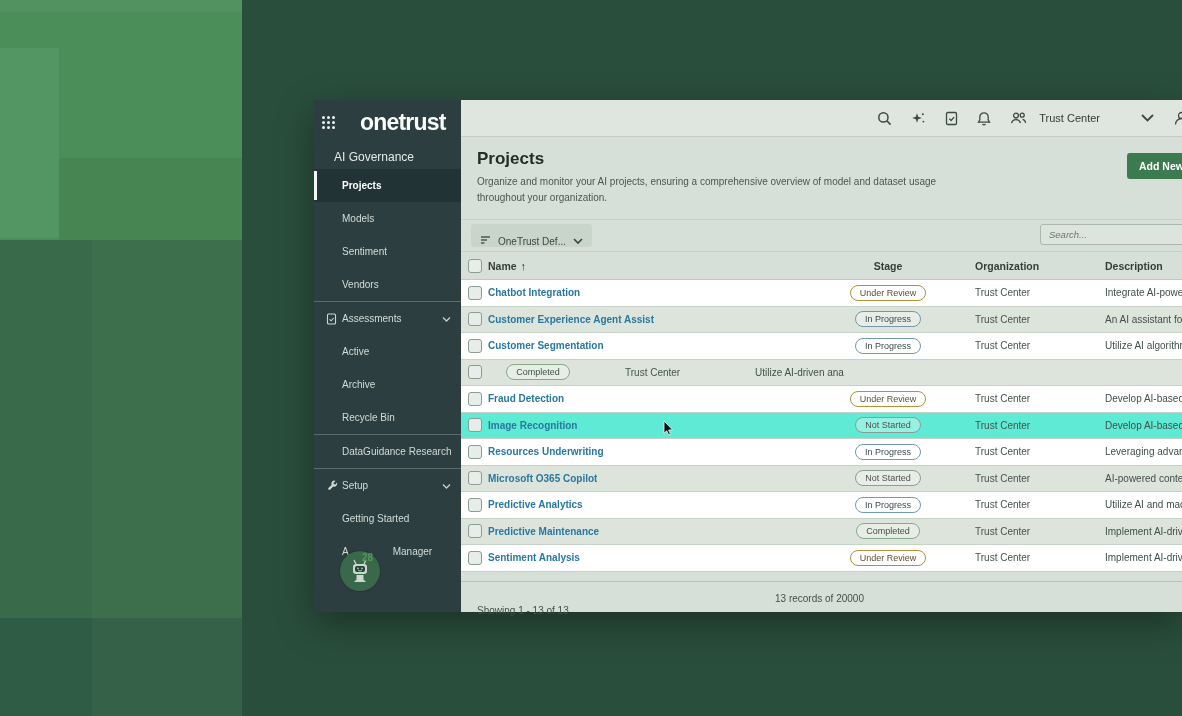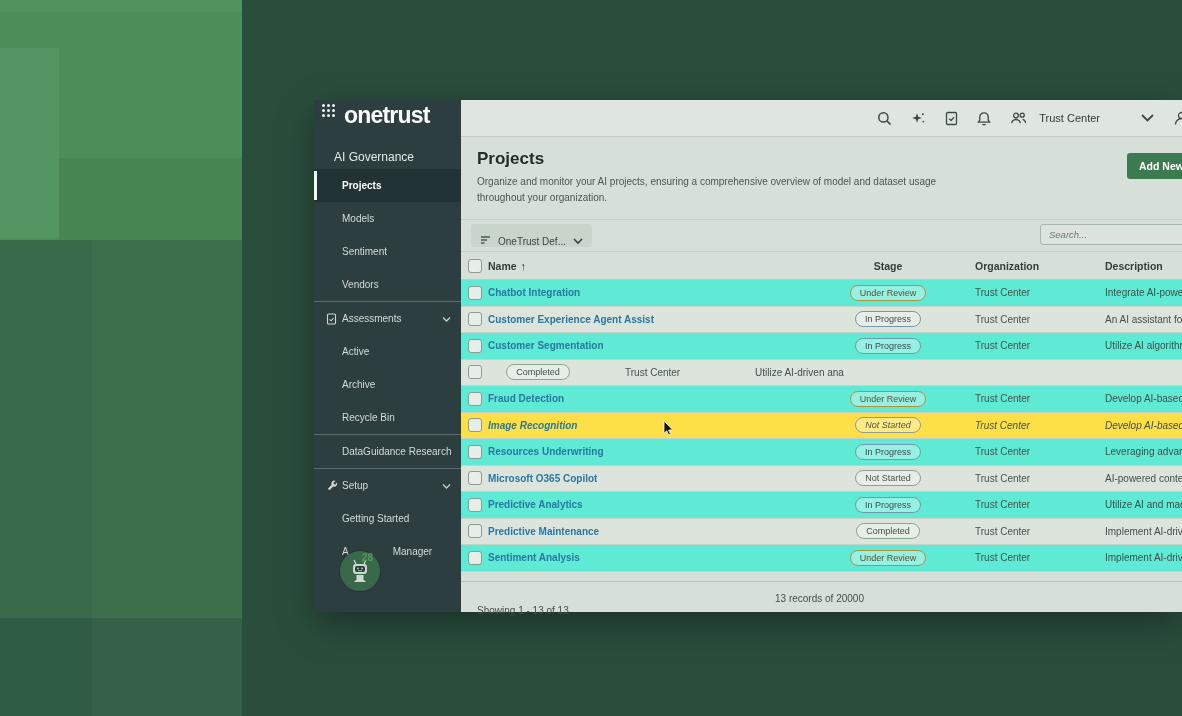--- a/index.html
+++ b/index.html
@@ -18,21 +18,21 @@
   #bgr6{left:0;top:618px;width:92px;height:98px;background:#2f5c44;}
   #bgr7{left:92px;top:618px;width:150px;height:98px;background:#346147;}
 
   .window{
     position:absolute;left:314px;top:100px;width:868px;height:512px;
     display:flex;box-shadow:0 12px 34px rgba(0,0,0,.35);
   }
 
   
   .sidebar{width:147px;flex:0 0 147px;background:#2d3e40;color:#d7dfdb;position:relative;overflow:hidden;}
-  .side-logo{display:flex;align-items:flex-start;gap:9px;height:36px;padding:4px 0 0 8px;}
+  .side-logo{display:flex;align-items:center;gap:25px;height:36px;padding:4px 0 0 8px;}
   .grid-icon{display:grid;grid-template-columns:repeat(3,3px);grid-template-rows:repeat(3,3px);gap:2px;}
   .grid-icon i{width:3px;height:3px;background:#eef3ef;border-radius:50%;}
   .logo-word{font-size:23px;font-weight:600;color:#fafcfa;letter-spacing:-0.8px;line-height:1;}
   .side-label{font-size:12px;font-weight:400;color:#e3eae6;padding:10px 0 0 20px;height:19px;}
   .side-item{height:33px;display:flex;align-items:center;font-size:10px;color:#d3dcd7;position:relative;}
   .side-item .lbl{padding-left:28px;}
   .side-item.lvl0 .lbl{padding-left:28px;}
   .side-item.flush .lbl{padding-left:8px;}
   .side-item.active{background:#223336;color:#ffffff;font-weight:700;}
   .side-item.active::before{content:"";position:absolute;left:0;top:2px;bottom:2px;width:3px;background:#f3f6f3;}
@@ -74,23 +74,23 @@
   .cell-check{flex:0 0 20px;margin-left:7px;display:flex;align-items:center;}
   .checkbox{width:12px;height:12px;border:1.4px solid #8d9c93;border-radius:3px;background:#e7ede8;}
   .cell-name{flex:0 0 350px;display:flex;align-items:center;gap:4px;overflow:hidden;}
   .cell-stage{flex:0 0 100px;text-align:center;}
   .cell-org{flex:0 0 130px;margin-left:37px;overflow:hidden;white-space:nowrap;}
   .cell-desc{flex:1 1 auto;overflow:hidden;white-space:nowrap;min-width:0;}
   .sort-arrow{font-size:11px;color:#1e2a26;font-weight:700;}
 
   .tbody{flex:0 0 auto;}
   .trow{height:26.5px;display:flex;align-items:center;border-bottom:1px solid #c6d1c8;box-sizing:border-box;font-size:10px;}
-  .trow.odd{background:#5eead4;}
+  .trow.odd{background:#ffffff;}
   .trow.even{background:#dce4dc;}
-  .trow.hovered{background:#fde047;font-style:italic;}
+  .trow.hovered{background:#5eead4;}
   .name-link{color:#2878a0;font-weight:700;white-space:nowrap;overflow:hidden;cursor:pointer;}
   .badge{display:inline-block;border-radius:9px;padding:2px 9px;font-size:9px;background:rgba(255,255,255,0.35);
     border:1.3px solid #9aa5a0;color:#4a534f;white-space:nowrap;}
   .badge-under-review{border-color:#b49138;color:#5a5030;}
   .badge-in-progress{border-color:#7499ac;color:#3b4b52;}
   .badge-completed{border-color:#86ab8b;color:#3d5243;}
   .badge-not-started{border-color:#8f9b97;color:#4a534f;}
   .org-text{color:#45544d;}
   .desc-text{color:#41504a;}
 

